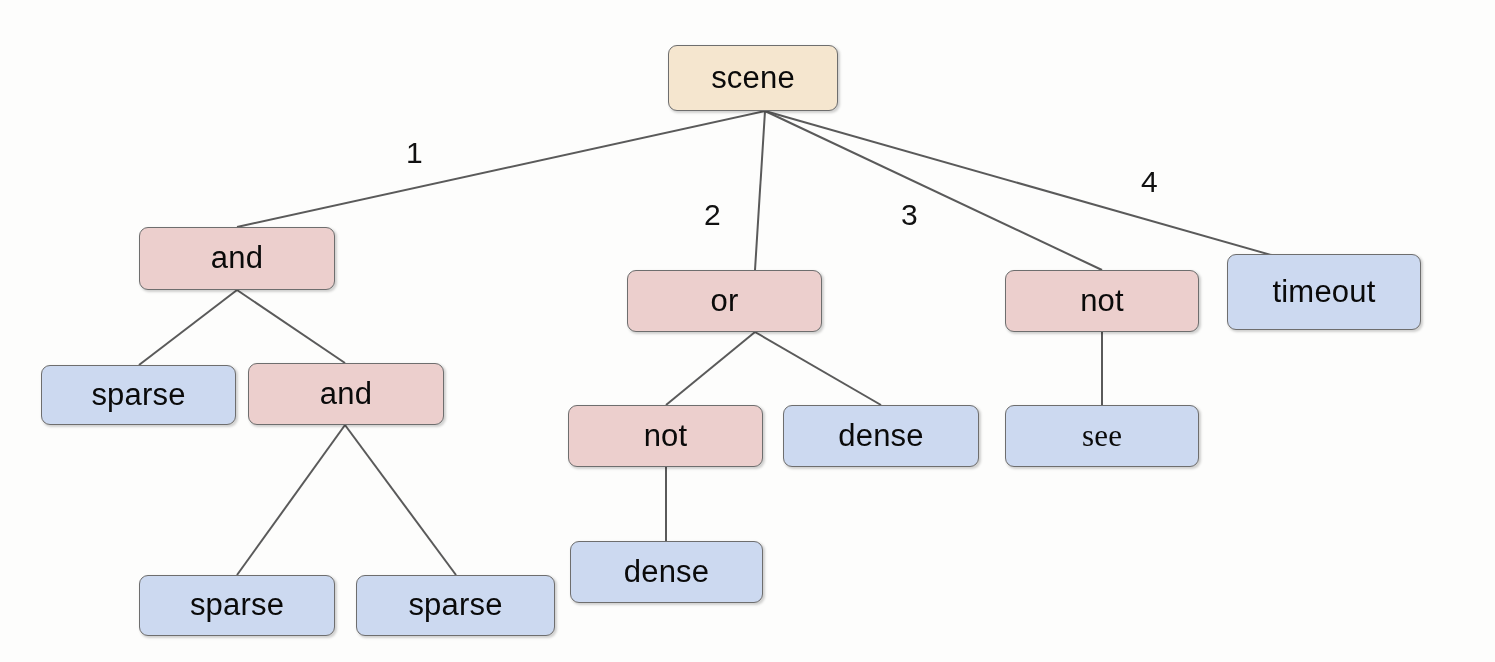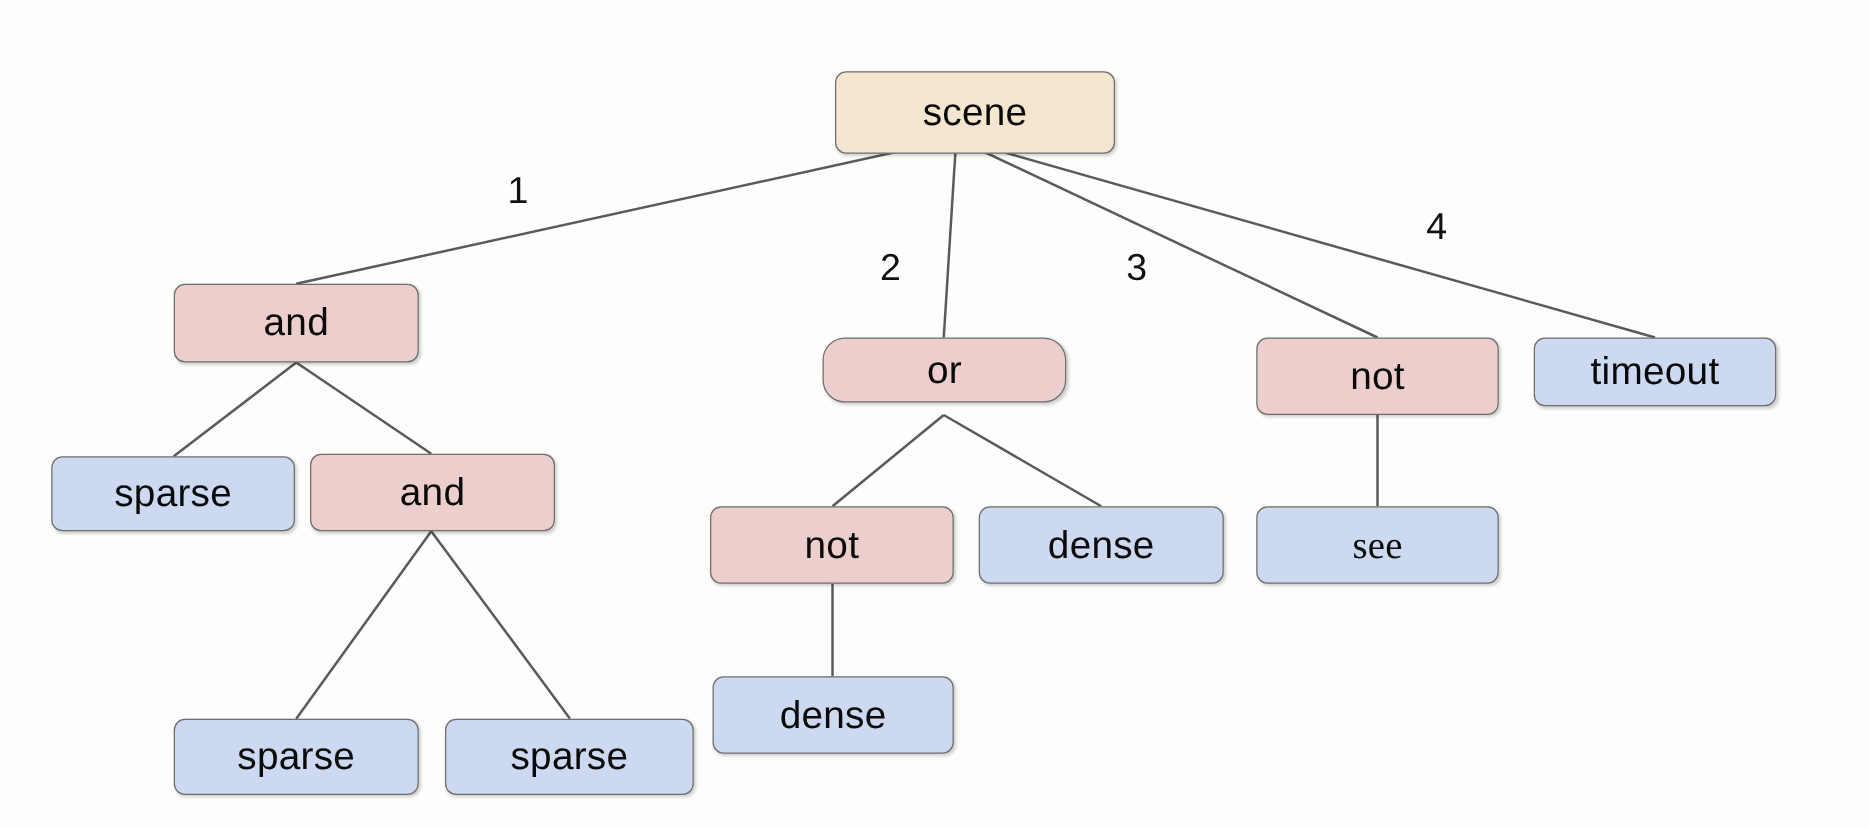--- a/index.html
+++ b/index.html
@@ -65,33 +65,33 @@
       <line x1="765" y1="111" x2="1324" y2="270" stroke="#5a5a5a" stroke-width="2"></line>
       <line x1="237" y1="290" x2="139" y2="365" stroke="#5a5a5a" stroke-width="2"></line>
       <line x1="237" y1="290" x2="345" y2="363" stroke="#5a5a5a" stroke-width="2"></line>
       <line x1="345" y1="425" x2="237" y2="575" stroke="#5a5a5a" stroke-width="2"></line>
       <line x1="345" y1="425" x2="456" y2="575" stroke="#5a5a5a" stroke-width="2"></line>
       <line x1="755" y1="332" x2="666" y2="405" stroke="#5a5a5a" stroke-width="2"></line>
       <line x1="755" y1="332" x2="881" y2="405" stroke="#5a5a5a" stroke-width="2"></line>
       <line x1="666" y1="467" x2="666" y2="541" stroke="#5a5a5a" stroke-width="2"></line>
       <line x1="1102" y1="332" x2="1102" y2="405" stroke="#5a5a5a" stroke-width="2"></line>
     </svg>
-<div class="node" style="left: 668px; top: 45px; width: 224px; height: 66px; background: rgb(245, 230, 207); margin-top: 12px;">
+<div class="node" style="left: 668px; top: 45px; width: 170px; height: 66px; background: rgb(245, 230, 207);">
       <span class="node-label">scene</span>
     </div>
     <div class="node" style="left: 139px; top: 227px; width: 196px; height: 63px; background: rgb(236, 207, 205);">
       <span class="node-label">and</span>
     </div>
-    <div class="node" style="left: 658px; top: 270px; width: 195px; height: 52px; background: rgb(236, 207, 205); border-radius: 18px;">
+    <div class="node" style="left: 627px; top: 270px; width: 195px; height: 62px; background: rgb(236, 207, 205);">
       <span class="node-label">or</span>
     </div>
     <div class="node" style="left: 1005px; top: 270px; width: 194px; height: 62px; background: rgb(236, 207, 205);">
       <span class="node-label">not</span>
     </div>
-    <div class="node" style="left: 1227px; top: 270px; width: 194px; height: 55px; background: rgb(204, 217, 240);">
+    <div class="node" style="left: 1227px; top: 254px; width: 194px; height: 76px; background: rgb(204, 217, 240);">
       <span class="node-label">timeout</span>
     </div>
     <div class="node" style="left: 41px; top: 365px; width: 195px; height: 60px; background: rgb(204, 217, 240);">
       <span class="node-label">sparse</span>
     </div>
     <div class="node" style="left: 248px; top: 363px; width: 196px; height: 62px; background: rgb(236, 207, 205);">
       <span class="node-label">and</span>
     </div>
     <div class="node" style="left: 568px; top: 405px; width: 195px; height: 62px; background: rgb(236, 207, 205);">
       <span class="node-label">not</span>

